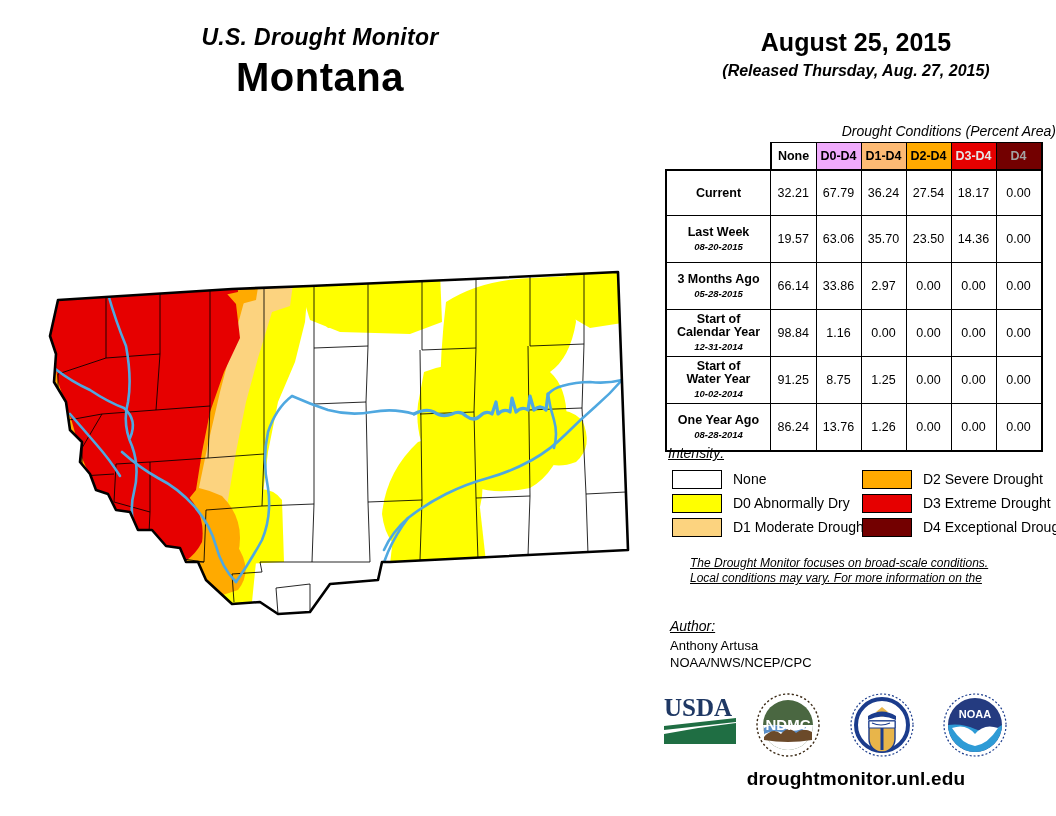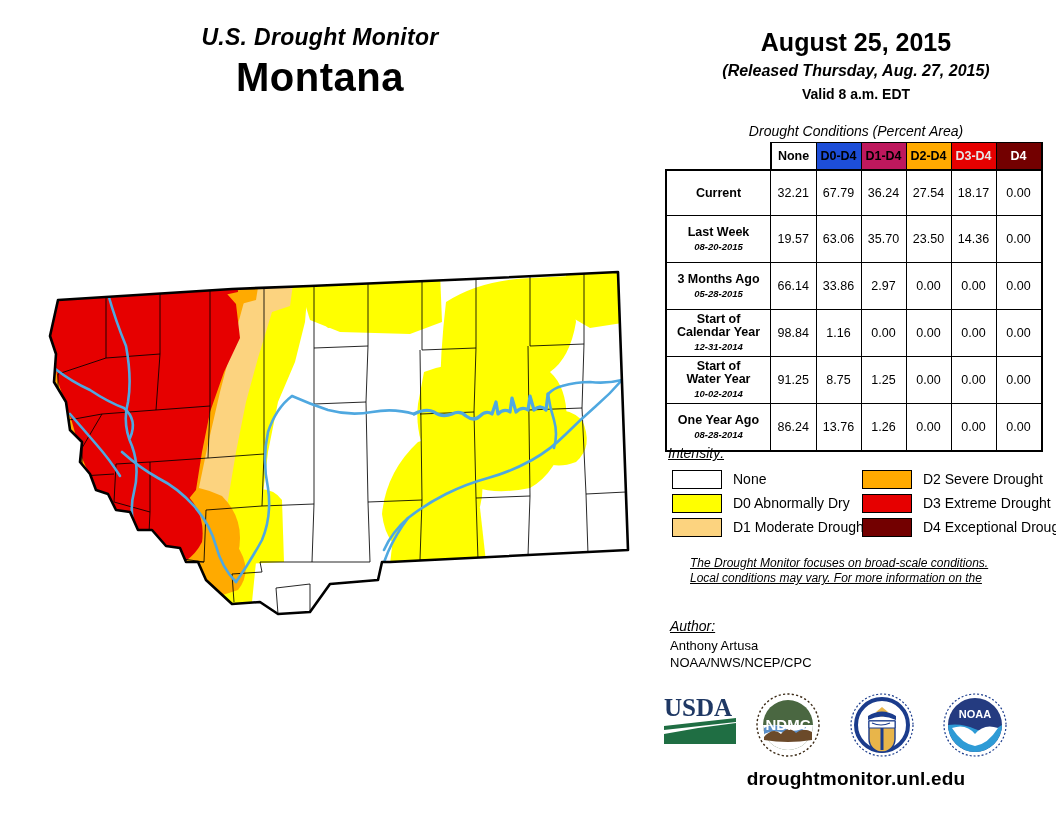--- a/index.html
+++ b/index.html
@@ -14,21 +14,21 @@
   #dm-title{font-size:23px;font-style:italic;font-weight:bold;letter-spacing:.3px;}
   #state-title{font-size:40px;font-weight:bold;margin-top:4px;letter-spacing:.5px;}
 
   
   #right-header{left:656px;top:28px;width:400px;text-align:center;}
   #release-date{font-size:25px;font-weight:bold;}
   #released-line{font-size:16px;font-weight:bold;font-style:italic;margin-top:5px;}
   #valid-line{font-size:14px;font-weight:bold;margin-top:6px;}
 
   
-  #table-caption{left:656px;top:123px;width:400px;text-align:center;
+  #table-caption{left:656px;top:123px;width:400px;text-align:right;
      font-size:14px;font-style:italic;}
   #cond-table{left:665px;top:142px;border-collapse:collapse;}
   #cond-table td,#cond-table th{
      border:1px solid #000;text-align:center;font-size:12.5px;padding:0;
      font-family:"Liberation Sans", sans-serif;}
   #cond-table th{height:26px;font-weight:bold;font-size:12.5px;}
   .col-lbl{width:103px;}
   .col-val{width:44px;}
   .hdr-spacer{border:none !important;}
   .rowlabel{font-weight:bold;font-size:12px;line-height:13px;}
@@ -68,34 +68,33 @@
 <body>
 
 <div class="abs" id="map-title-block">
   <div id="dm-title">U.S. Drought Monitor</div>
   <div id="state-title">Montana</div>
 </div>
 
 <div class="abs" id="right-header">
   <div id="release-date">August 25, 2015</div>
   <div id="released-line">(Released Thursday, Aug. 27, 2015)</div>
-  <div id="valid-line">Valid 8 a.m. EDT</div>
 </div>
 
 <div class="abs" id="table-caption">Drought Conditions (Percent Area)</div>
 <table class="abs" id="cond-table">
   <thead>
     <tr>
       <th class="col-lbl hdr-spacer"></th>
     <th class="col-val thickL" style="background: rgb(255, 255, 255); color: rgb(0, 0, 0);">None</th>
-        <th class="col-val" style="background: #1d4ed8; color: rgb(0, 0, 0);">D0-D4</th>
-        <th class="col-val" style="background: #be185d; color: rgb(0, 0, 0);">D1-D4</th>
+        <th class="col-val" style="background: #f0abfc; color: rgb(0, 0, 0);">D0-D4</th>
+        <th class="col-val" style="background: #fdba74; color: rgb(0, 0, 0);">D1-D4</th>
         <th class="col-val" style="background: rgb(255, 170, 0); color: rgb(0, 0, 0);">D2-D4</th>
         <th class="col-val" style="background: rgb(230, 0, 0); color: #e5e5e5;">D3-D4</th>
-        <th class="col-val thickR" style="background: rgb(115, 0, 0); color: #ffffff;">D4</th>
+        <th class="col-val thickR" style="background: rgb(115, 0, 0); color: #a3a3a3;">D4</th>
       </tr>
   </thead>
   <tbody>
       <tr class="r-current">
         <td class="col-lbl rowlabel datacell thickL thickT">
           <div>Current</div>
         </td>
         <td class="col-val datacell thickT">32.21</td>
         <td class="col-val datacell thickT">67.79</td>
         <td class="col-val datacell thickT">36.24</td>

